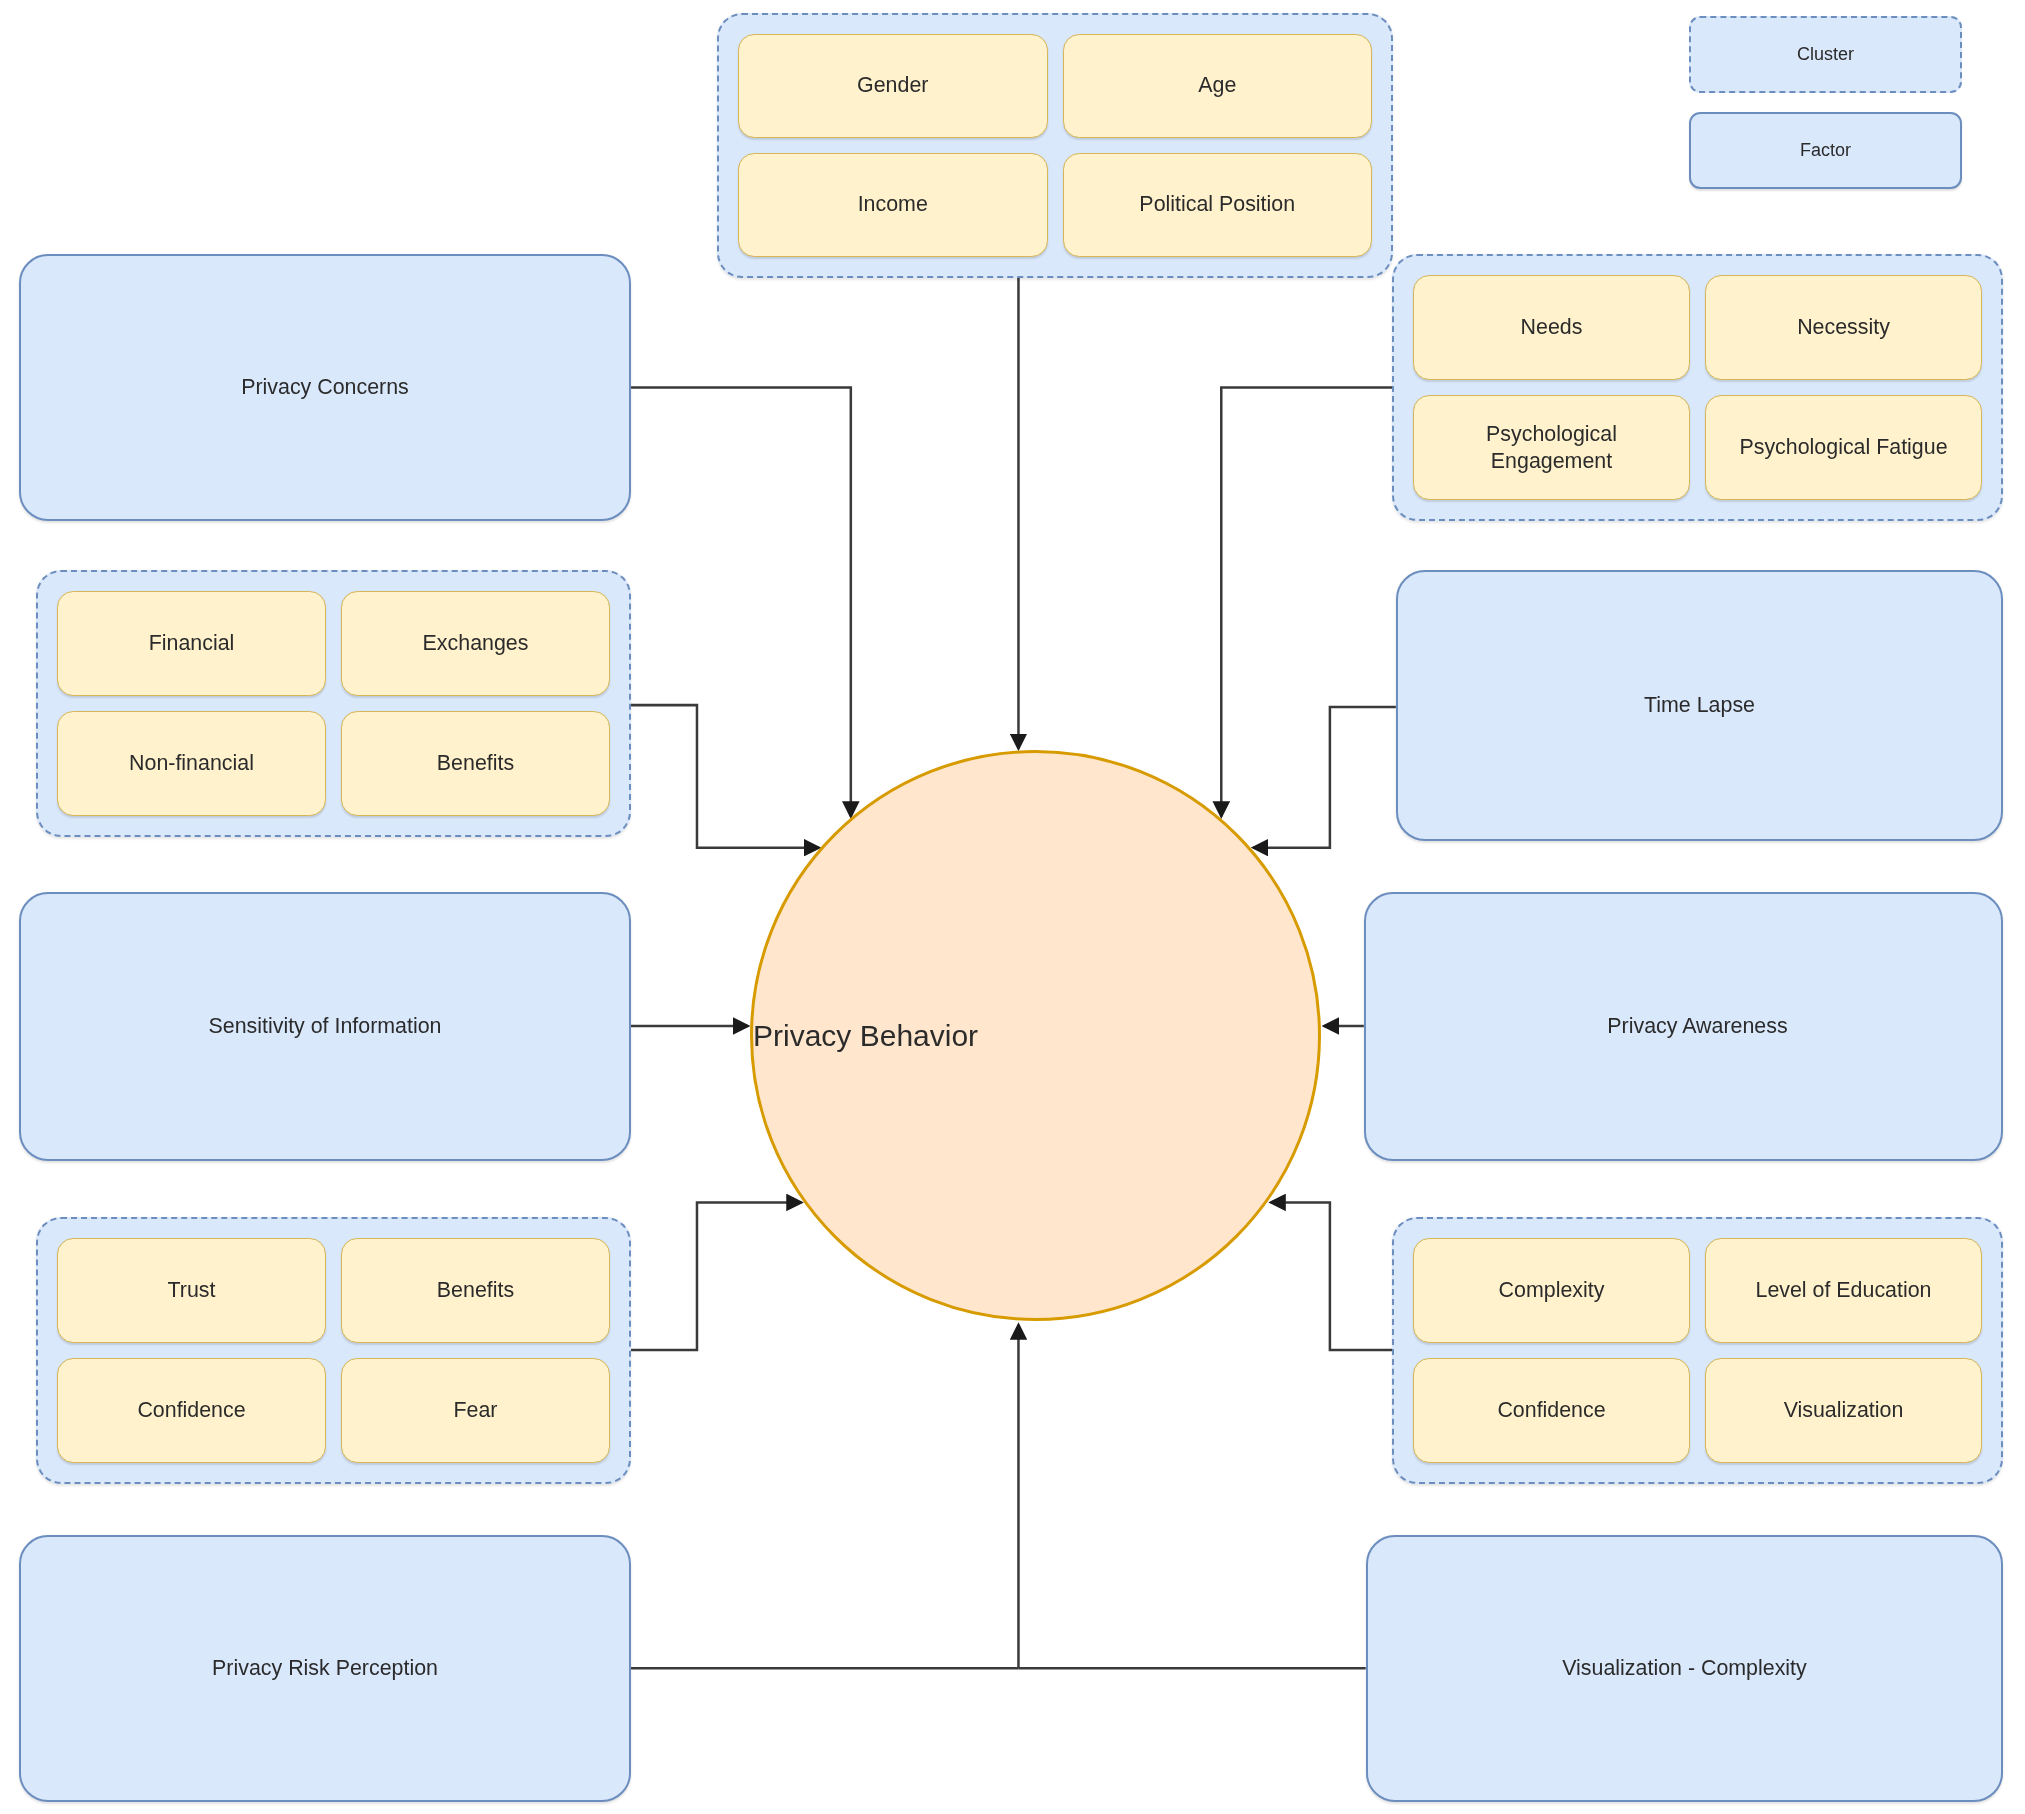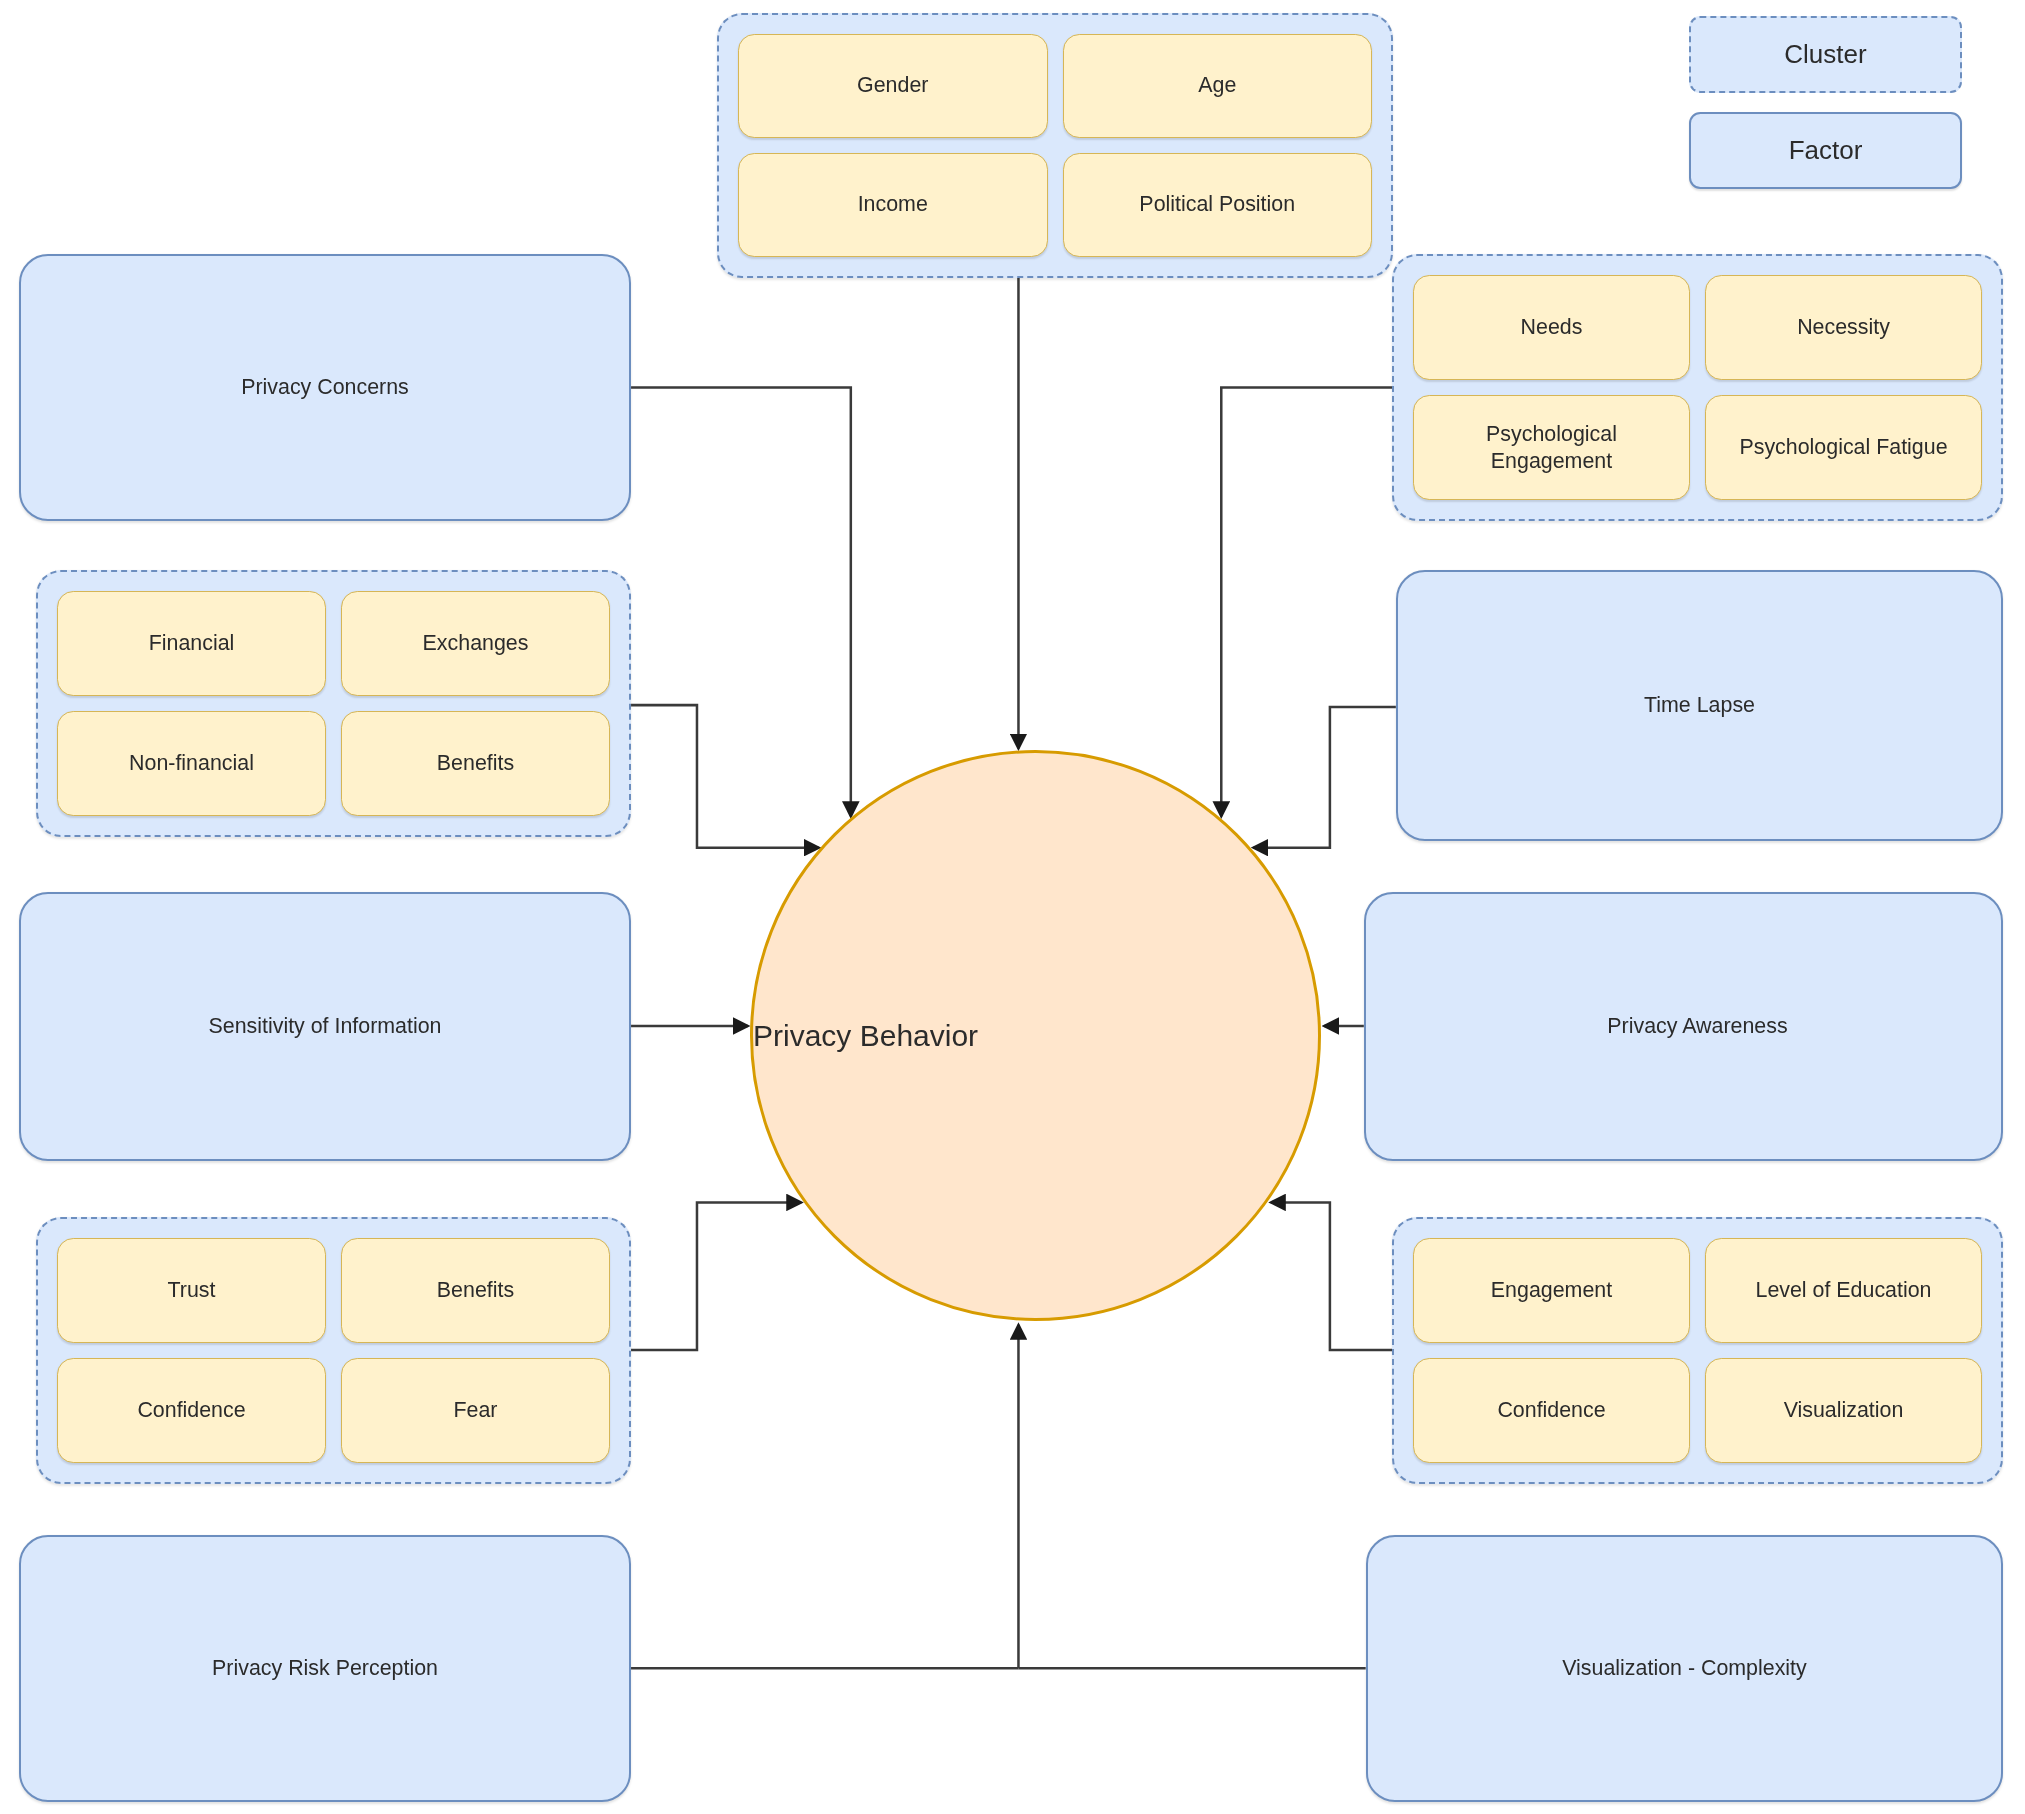--- a/index.html
+++ b/index.html
@@ -49,21 +49,21 @@
   .center-circle{
     position:absolute;
     border-radius:50%;
     background:var(--orange-fill);
     border:3.1px solid var(--orange-stroke);
     display:flex; align-items:center; justify-content:flex-start;
     font-size:30px;
   }
   .legend-box{
     position:absolute; display:flex; align-items:center; justify-content:center;
-    background:var(--blue-fill); font-size:26px; border-radius:11.3px;
+    background:var(--blue-fill); font-size:18px; border-radius:11.3px;
   }
   .legend-dashed{border:2.5px dashed var(--blue-stroke);}
   .legend-solid{border:2.5px solid var(--blue-stroke); box-shadow:0 1.3px 1.9px rgba(0,0,0,0.12);}
 </style>
 </head>
 <body>
 
 <div class="canvas">
 
   <svg class="wires" viewBox="0 0 3225 2889" xmlns="http://www.w3.org/2000/svg">
@@ -174,21 +174,21 @@
   <div class="node factor-box" style="left:1396px; top:570px; width:607px; height:271px;">
     <span>Time Lapse</span>
   </div>
 
   <div class="node factor-box" style="left:1364px; top:892px; width:639px; height:269px;padding-left:28px;">
     <span>Privacy Awareness</span>
   </div>
 
   <div class="cluster" style="left:1392px; top:1217px; width:611px; height:267px;">
     <div class="chip">
-      <span>Engagement</span>
+      <span>Complexity</span>
     </div>
     <div class="chip">
       <span>Level of Education</span>
     </div>
     <div class="chip">
       <span>Confidence</span>
     </div>
     <div class="chip">
       <span>Visualization</span>
     </div>

